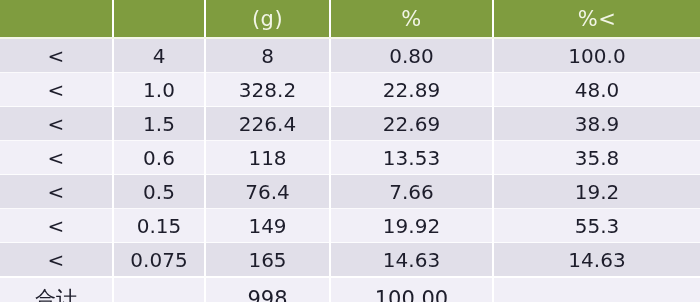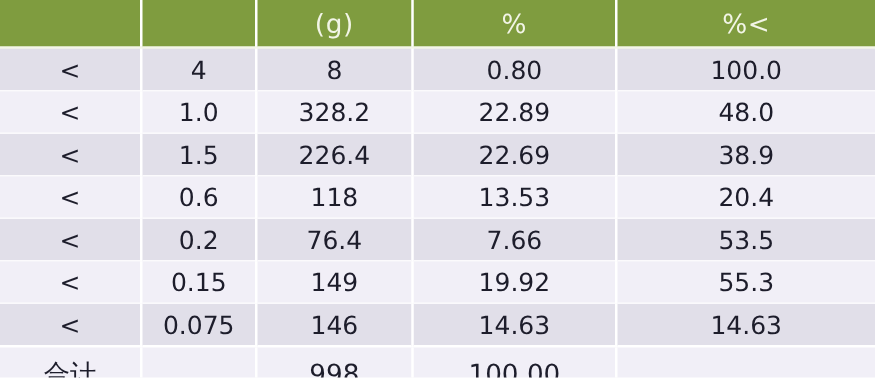--- a/index.html
+++ b/index.html
@@ -118,40 +118,40 @@
       <td>1.5</td>
       <td>226.4</td>
       <td>22.69</td>
       <td>38.9</td>
     </tr>
     <tr class="data-row row-light">
       <td>&lt;</td>
       <td>0.6</td>
       <td>118</td>
       <td>13.53</td>
-      <td>20.4</td>
+      <td>35.8</td>
     </tr>
     <tr class="data-row row-dark">
       <td>&lt;</td>
-      <td>0.2</td>
+      <td>0.5</td>
       <td>76.4</td>
       <td>7.66</td>
-      <td>53.5</td>
+      <td>19.2</td>
     </tr>
     <tr class="data-row row-light">
       <td>&lt;</td>
       <td>0.15</td>
       <td>149</td>
       <td>19.92</td>
       <td>55.3</td>
     </tr>
     <tr class="data-row row-dark">
       <td>&lt;</td>
       <td>0.075</td>
-      <td>146</td>
+      <td>165</td>
       <td>14.63</td>
       <td>14.63</td>
     </tr>
 
     <tr class="total-row">
       <td class="total-label">合计</td>
       <td></td>
       <td>998</td>
       <td>100.00</td>
       <td></td>

